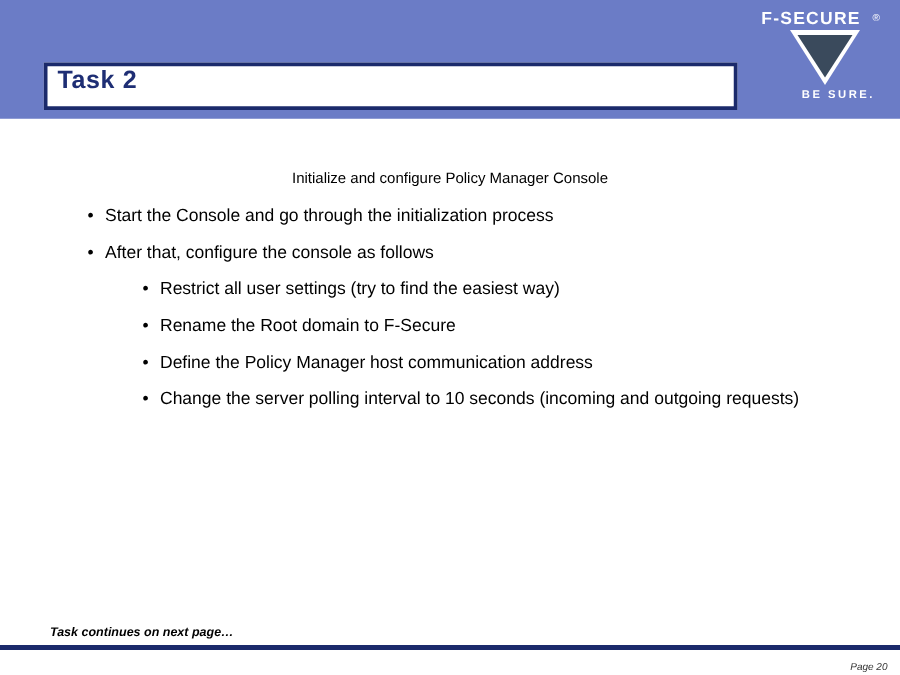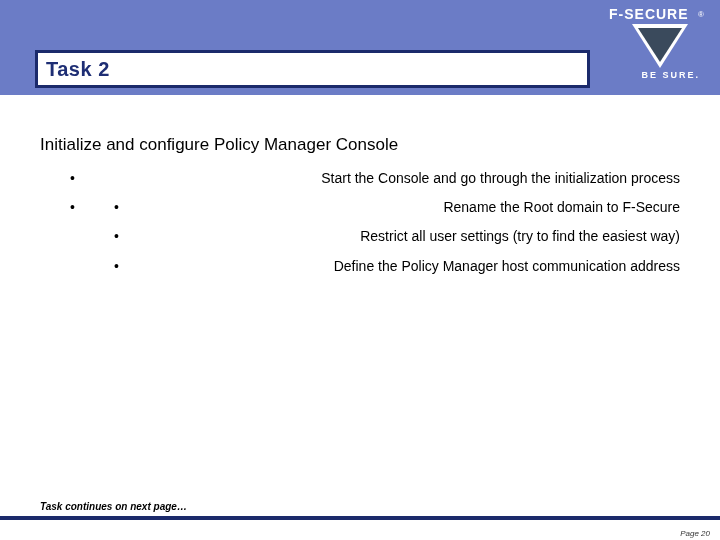--- a/index.html
+++ b/index.html
@@ -19,21 +19,21 @@
   }
   .title-bar {
     position: absolute;
     left: 35px;
     top: 50px;
     width: 555px;
     height: 38px;
     background: #fff;
     border: 3px solid #1b2a6b;
     display: flex;
-    align-items: center;
+    align-items: flex-start;
     padding-left: 8px;
   }
   .title-text {
     font-size: 20px;
     font-weight: bold;
     color: #1e2e74;
     letter-spacing: 0.5px;
     font-family: Verdana, Arial, sans-serif;
   }
   .logo {
@@ -87,25 +87,26 @@
     letter-spacing: 2px;
     align-self: flex-end;
     margin-right: 12px;
     margin-top: 2px;
   }
   .content {
     padding: 40px 40px 0 40px;
     color: #000;
   }
   .heading {
-    font-size: 17px;
+    font-size: 12px;
     margin-bottom: 14px;
+    text-align: center;
   }
   ul { list-style: none; }
-  .lvl1 { padding-left: 30px; text-align: right; }
+  .lvl1 { padding-left: 30px; }
   .lvl1 > li { font-size: 14px; margin-bottom: 11px; position: relative; padding-left: 14px; line-height: 1.3; }
   .lvl1 > li::before { content: "•"; position: absolute; left: 0; top: 0; }
   .lvl2 { padding-left: 30px; margin-top: 11px; }
   .lvl2 > li { font-size: 14px; margin-bottom: 11px; position: relative; padding-left: 14px; line-height: 1.3; }
   .lvl2 > li::before { content: "•"; position: absolute; left: 0; top: 0; }
   .lvl3 { padding-left: 30px; margin-top: 11px; }
   .lvl3 > li { font-size: 14px; margin-bottom: 11px; position: relative; padding-left: 14px; line-height: 1.3; }
   .lvl3 > li::before { content: "•"; position: absolute; left: 0; top: 0; }
   .continues {
     position: absolute;
@@ -146,26 +147,27 @@
       <div class="logo-tri-inner"></div>
     </div>
     <span class="logo-bottom">BE SURE.</span>
   </div>
 </div>
 
 <div class="content">
   <div class="heading">Initialize and configure Policy Manager Console</div>
   <ul class="lvl1">
     <li><span>Start the Console and go through the initialization process</span></li>
-    <li>
+    <li><span>After that, configure the console as follows</span>
       <ul class="lvl2">
+        <li><span>Restrict all user settings (try to find the easiest way)</span></li>
         <li><span>Rename the Root domain to F-Secure</span></li>
-        <li><span>Restrict all user settings (try to find the easiest way)</span></li>
         <li><span>Define the Policy Manager host communication address</span>
         </li>
+        <li><span>Change the server polling interval to 10 seconds (incoming and outgoing requests)</span></li>
       </ul>
     </li>
   </ul>
 </div>
 
 <div class="continues">Task continues on next page…</div>
 <div class="footer-line"></div>
 <div class="page-num">Page 20</div>
 
 </body></html>

